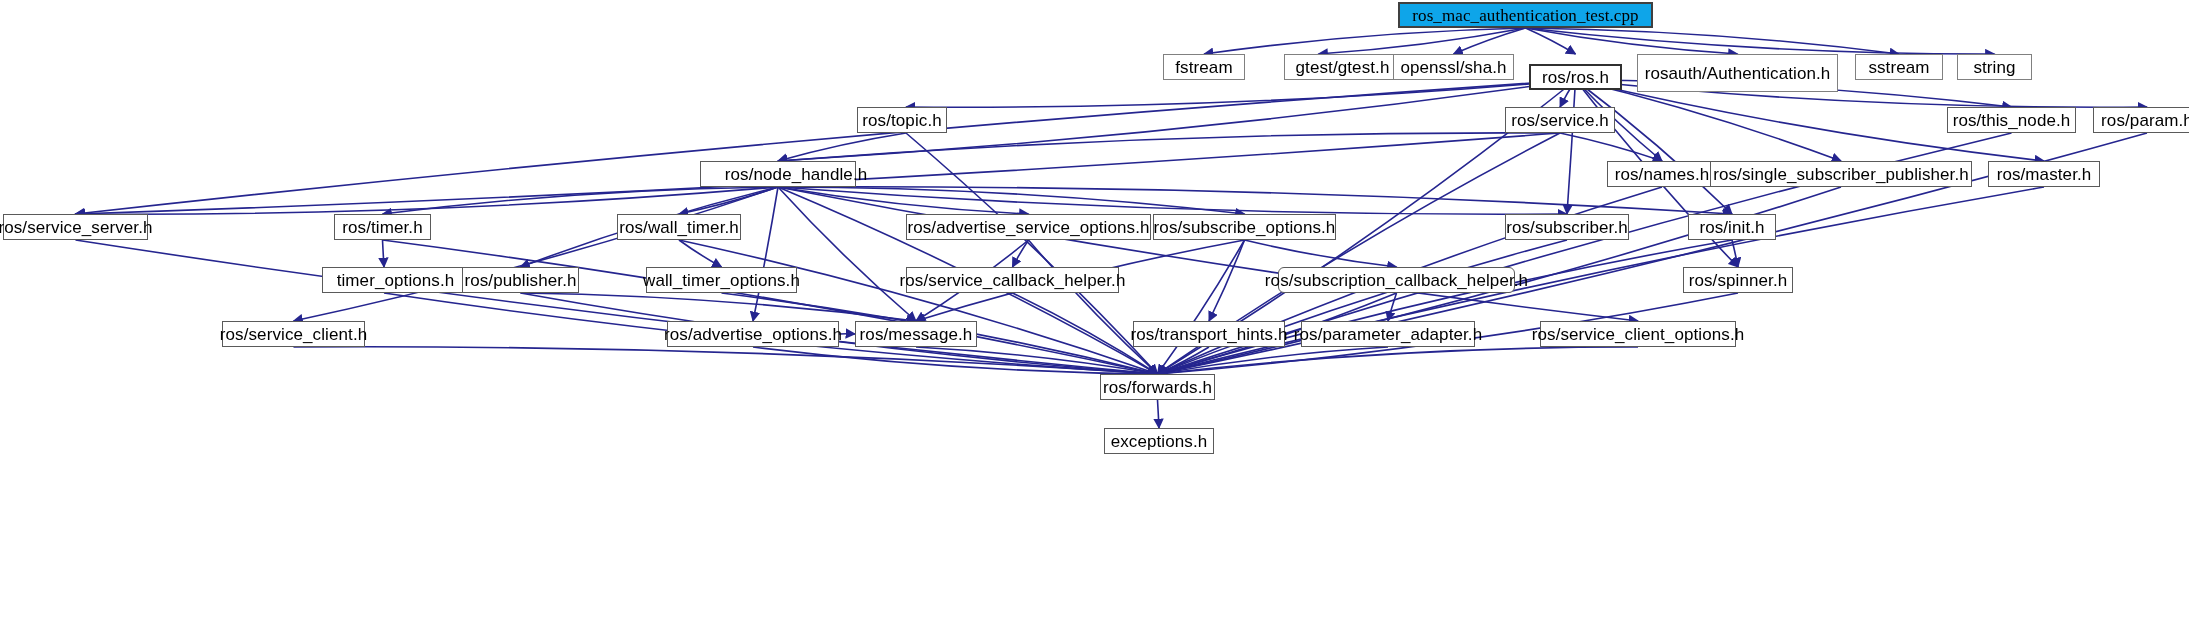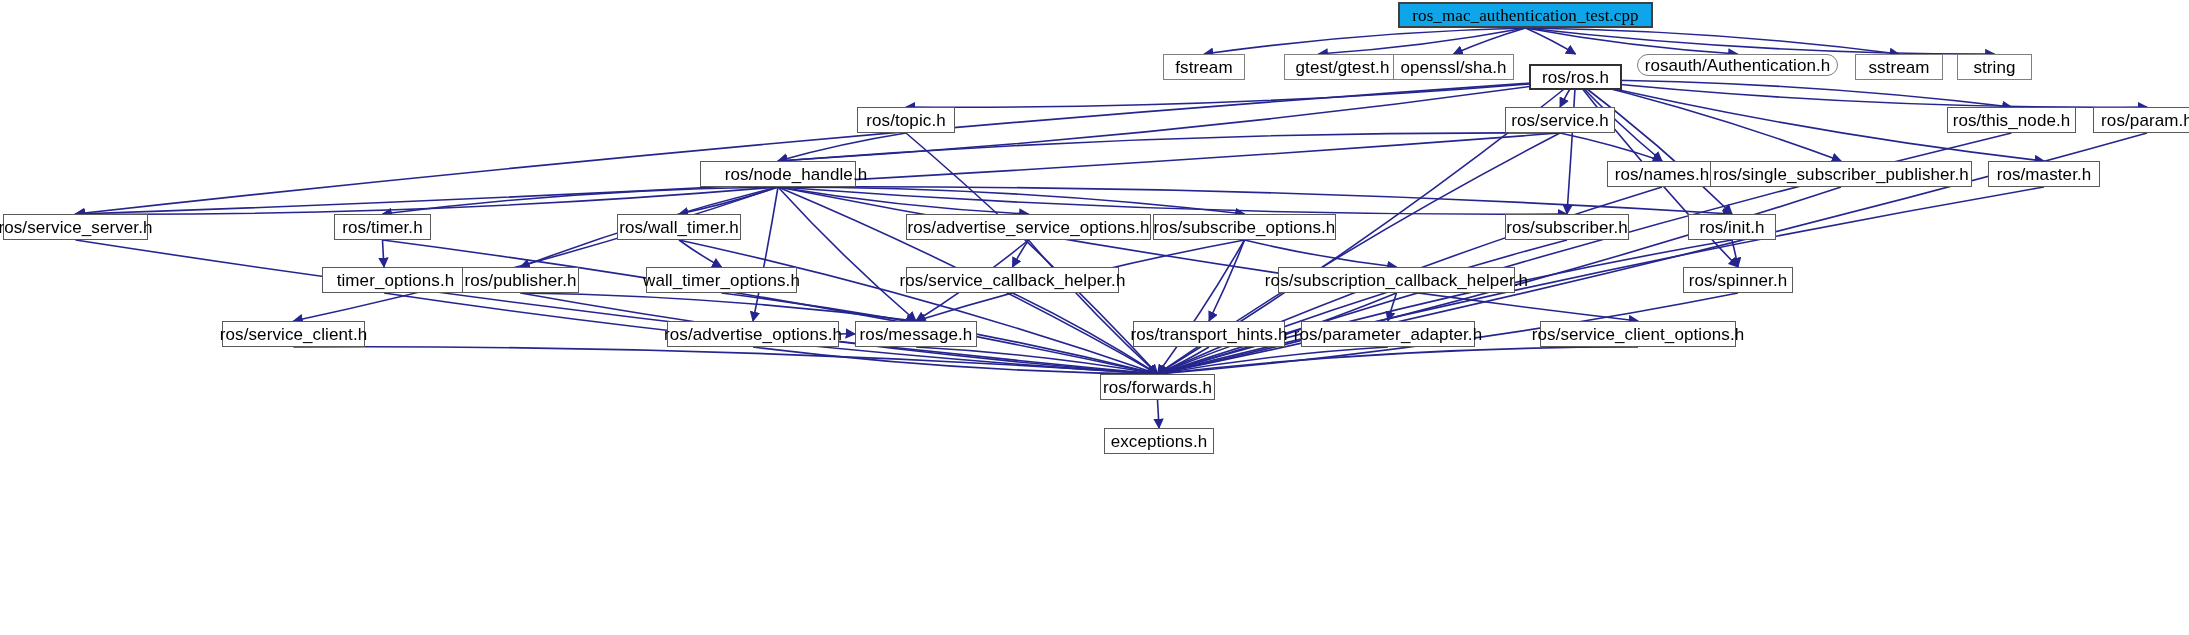--- a/index.html
+++ b/index.html
@@ -157,30 +157,30 @@
       </div>
       <div class="node " style="left: 1260px; top: 54px; width: 117px; height: 26px; margin-left: 24px;">
         <span>gtest/gtest.h</span>
       </div>
       <div class="node " style="left: 1393px; top: 54px; width: 121px; height: 26px;">
         <span>openssl/sha.h</span>
       </div>
       <div class="node bold" style="left: 1529px; top: 54px; width: 93px; height: 26px; margin-top: 10px;">
         <span>ros/ros.h</span>
       </div>
-      <div class="node " style="left: 1637px; top: 54px; width: 201px; height: 22px; border-radius: 12px;">
+      <div class="node " style="left: 1637px; top: 54px; width: 201px; height: 38px;">
         <span>rosauth/Authentication.h</span>
       </div>
       <div class="node " style="left: 1855px; top: 54px; width: 88px; height: 26px;">
         <span>sstream</span>
       </div>
       <div class="node " style="left: 1957px; top: 54px; width: 75px; height: 26px;">
         <span>string</span>
       </div>
-      <div class="node thick" style="left: 857px; top: 107px; width: 98px; height: 26px; text-align: center;">
+      <div class="node thick" style="left: 857px; top: 107px; width: 90px; height: 26px; text-align: center;">
         <span>ros/topic.h</span>
       </div>
       <div class="node thick" style="left: 1505px; top: 107px; width: 110px; height: 26px;">
         <span>ros/service.h</span>
       </div>
       <div class="node thick" style="left: 1947px; top: 107px; width: 129px; height: 26px;">
         <span>ros/this_node.h</span>
       </div>
       <div class="node thick" style="left: 2093px; top: 107px; width: 108px; height: 26px;">
         <span>ros/param.h</span>
@@ -223,21 +223,21 @@
       </div>
       <div class="node thick" style="left: 462px; top: 267px; width: 117px; height: 26px;">
         <span>ros/publisher.h</span>
       </div>
       <div class="node thick" style="left: 646px; top: 267px; width: 151px; height: 26px;">
         <span>wall_timer_options.h</span>
       </div>
       <div class="node thick" style="left: 906px; top: 267px; width: 213px; height: 26px; text-align: center;">
         <span>ros/service_callback_helper.h</span>
       </div>
-      <div class="node thick" style="left: 1278px; top: 267px; width: 237px; height: 26px;">
+      <div class="node thick" style="left: 1278px; top: 267px; width: 237px; height: 26px; border-radius: 6px;">
         <span>ros/subscription_callback_helper.h</span>
       </div>
       <div class="node thick" style="left: 1683px; top: 267px; width: 110px; height: 26px;">
         <span>ros/spinner.h</span>
       </div>
       <div class="node thick" style="left: 222px; top: 321px; width: 143px; height: 26px;">
         <span>ros/service_client.h</span>
       </div>
       <div class="node thick" style="left: 667px; top: 321px; width: 172px; height: 26px;">
         <span>ros/advertise_options.h</span>

